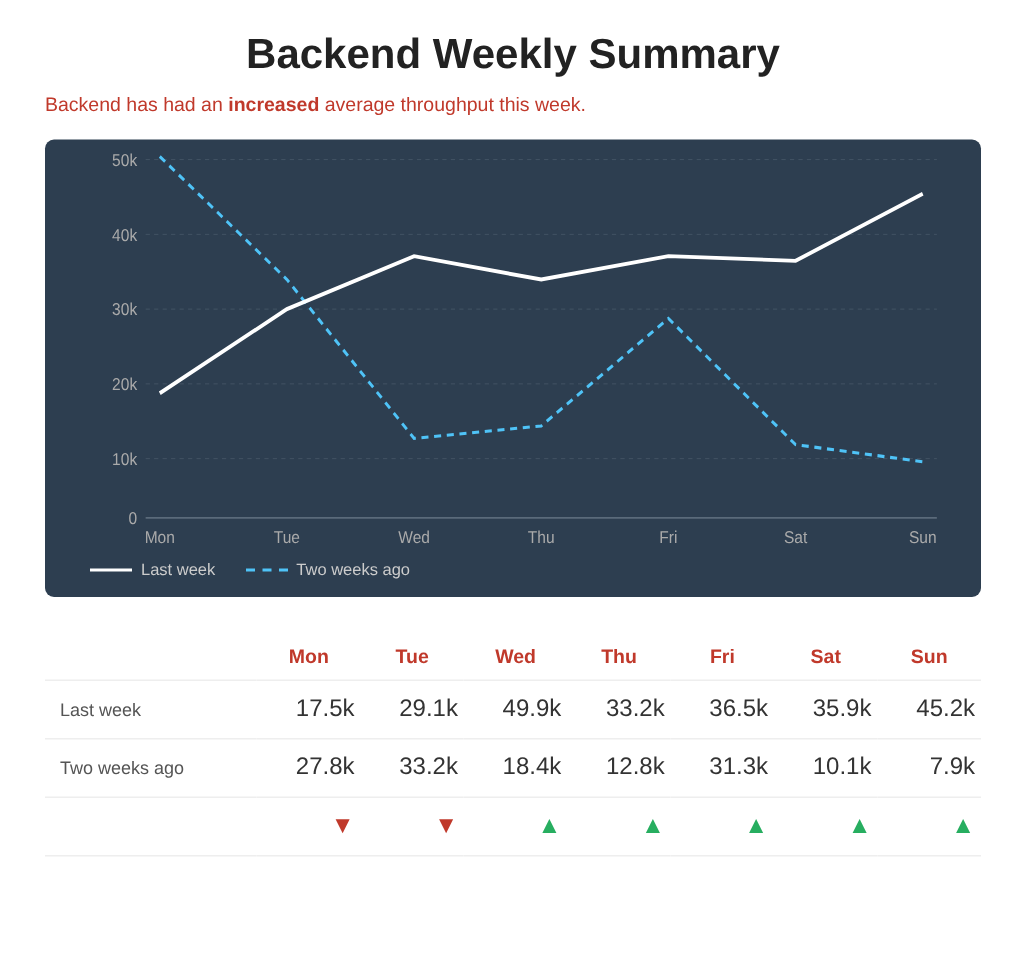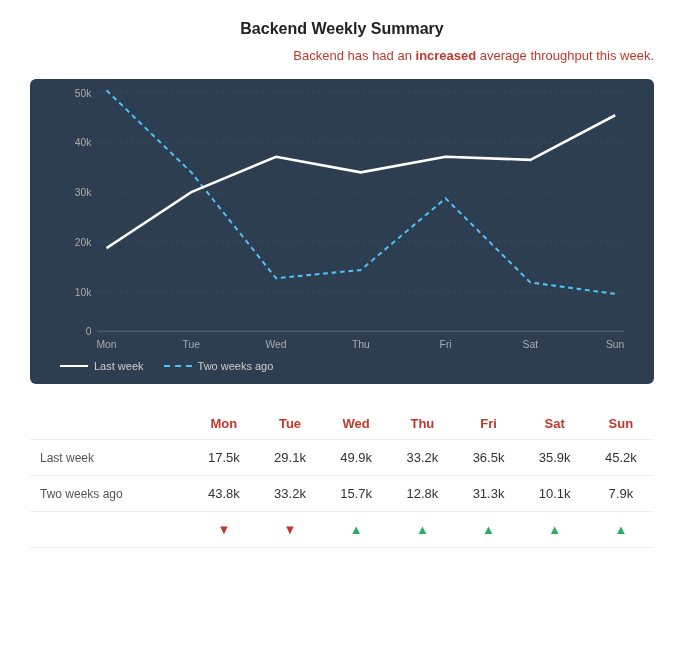--- a/index.html
+++ b/index.html
@@ -6,27 +6,27 @@
     body {
       font-family: Arial, sans-serif;
       background: #fff;
       width: 684px;
       min-height: 648px;
       padding: 20px 30px;
       color: #333;
     }
     h1 {
       text-align: center;
-      font-size: 16px;
+      font-size: 28px;
       font-weight: bold;
       margin-bottom: 10px;
       color: #222;
     }
     .subtitle {
-      text-align: right;
+      text-align: left;
       font-size: 13px;
       margin-bottom: 16px;
       color: #c0392b;
     }
     .subtitle strong {
       color: #c0392b;
       font-weight: bold;
     }
     .chart-container {
       background: #2d3e50;
@@ -85,23 +85,23 @@
       text-align: left;
       color: transparent;
     }
     .data-table tbody tr {
       border-top: 1px solid #eee;
     }
     .data-table tbody tr:last-child {
       border-bottom: 1px solid #eee;
     }
     .data-table tbody td {
-      text-align: center;
+      text-align: right;
       padding: 10px 4px;
-      font-size: 13px;
+      font-size: 16px;
       color: #333;
     }
     .data-table tbody td:first-child {
       text-align: left;
       color: #555;
       padding-left: 10px;
       font-size: 12px;
     }
     .arrow-row td {
       text-align: center;
@@ -185,23 +185,23 @@
       <td>17.5k</td>
       <td>29.1k</td>
       <td>49.9k</td>
       <td>33.2k</td>
       <td>36.5k</td>
       <td>35.9k</td>
       <td>45.2k</td>
     </tr>
     <tr>
       <td>Two weeks ago</td>
-      <td>43.8k</td>
+      <td>27.8k</td>
       <td>33.2k</td>
-      <td>15.7k</td>
+      <td>18.4k</td>
       <td>12.8k</td>
       <td>31.3k</td>
       <td>10.1k</td>
       <td>7.9k</td>
     </tr>
     <tr class="arrow-row">
       <td></td>
       <td><span class="arrow-down">▼</span></td>
       <td><span class="arrow-down">▼</span></td>
       <td><span class="arrow-up">▲</span></td>

